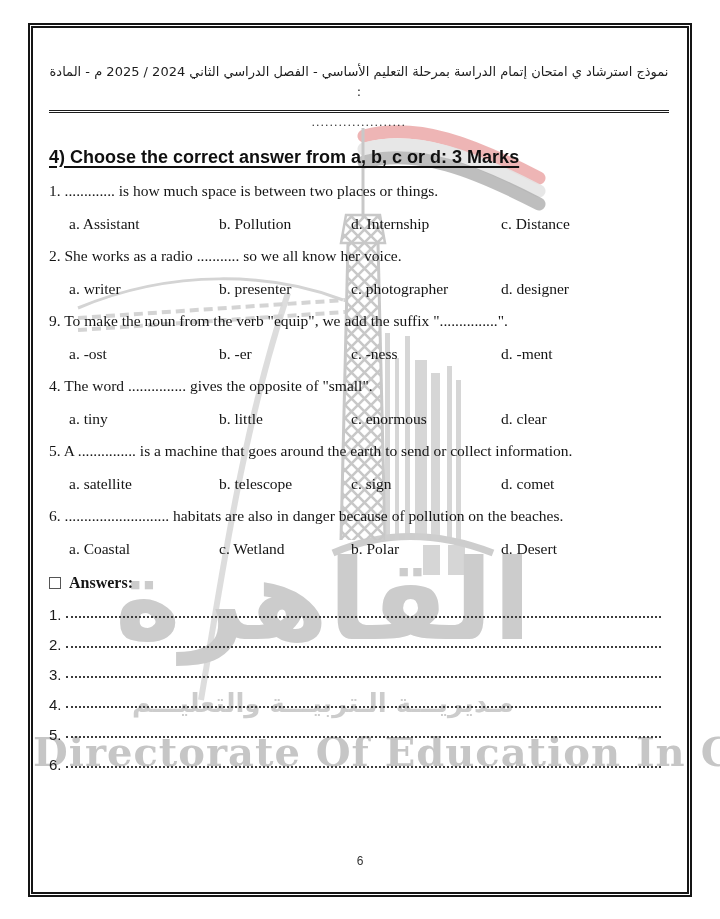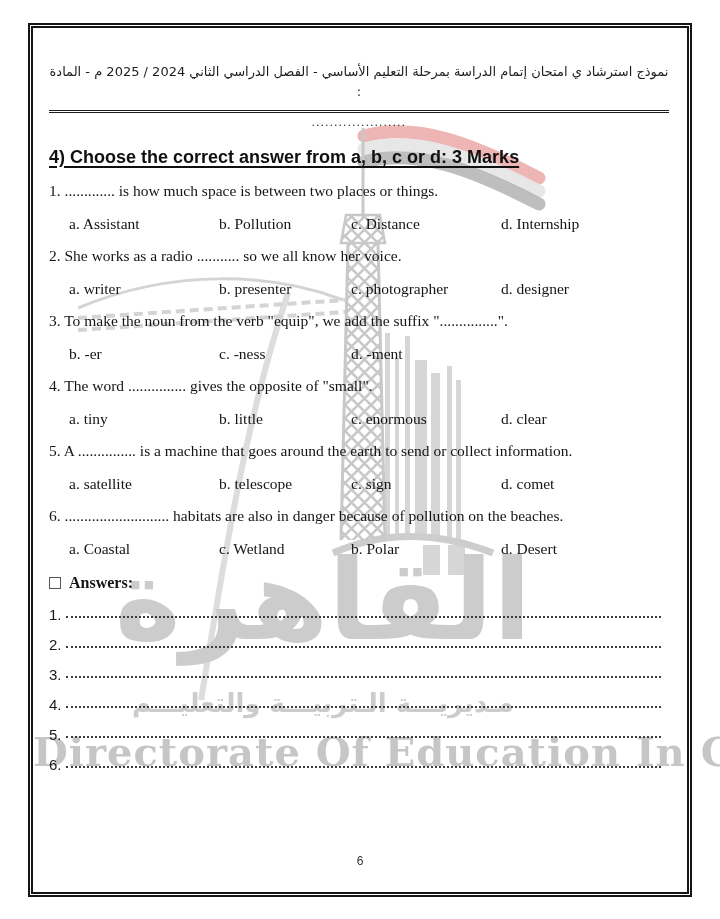--- a/index.html
+++ b/index.html
@@ -98,34 +98,35 @@
     <div class="ar-header">نموذج استرشاد ي امتحان إتمام الدراسة بمرحلة التعليم الأساسي - الفصل الدراسي الثاني 2024 / 2025 م  -  المادة :</div>
     <div class="hr-double"></div>
     <div class="dots-sep">.....................</div>
 
     <div class="title">4) Choose the correct answer from a, b, c or d: 3 Marks</div>
 
     <div class="q">1. ............. is how much space is between two places or things.</div>
     <div class="opts">
       <span class="opt">a. Assistant</span>
       <span class="opt">b. Pollution</span>
+      <span class="opt">d. Internship</span>
       <span class="opt">c. Distance</span>
-      <span class="opt">d. Internship</span>
     </div>
 
     <div class="q">2. She works as a radio ........... so we all know her voice.</div>
     <div class="opts">
       <span class="opt">a. writer</span>
       <span class="opt">b. presenter</span>
       <span class="opt">c. photographer</span>
       <span class="opt">d. designer</span>
     </div>
 
-    <div class="q">3. To make the noun from the verb "equip", we add the suffix "...............".</div>
+    <div class="q">9. To make the noun from the verb "equip", we add the suffix "...............".</div>
     <div class="opts">
+      <span class="opt">a. -ost</span>
       <span class="opt">b. -er</span>
       <span class="opt">c. -ness</span>
       <span class="opt">d. -ment</span>
     </div>
 
     <div class="q">4. The word ............... gives the opposite of "small".</div>
     <div class="opts">
       <span class="opt">a. tiny</span>
       <span class="opt">b. little</span>
       <span class="opt">c. enormous</span>

